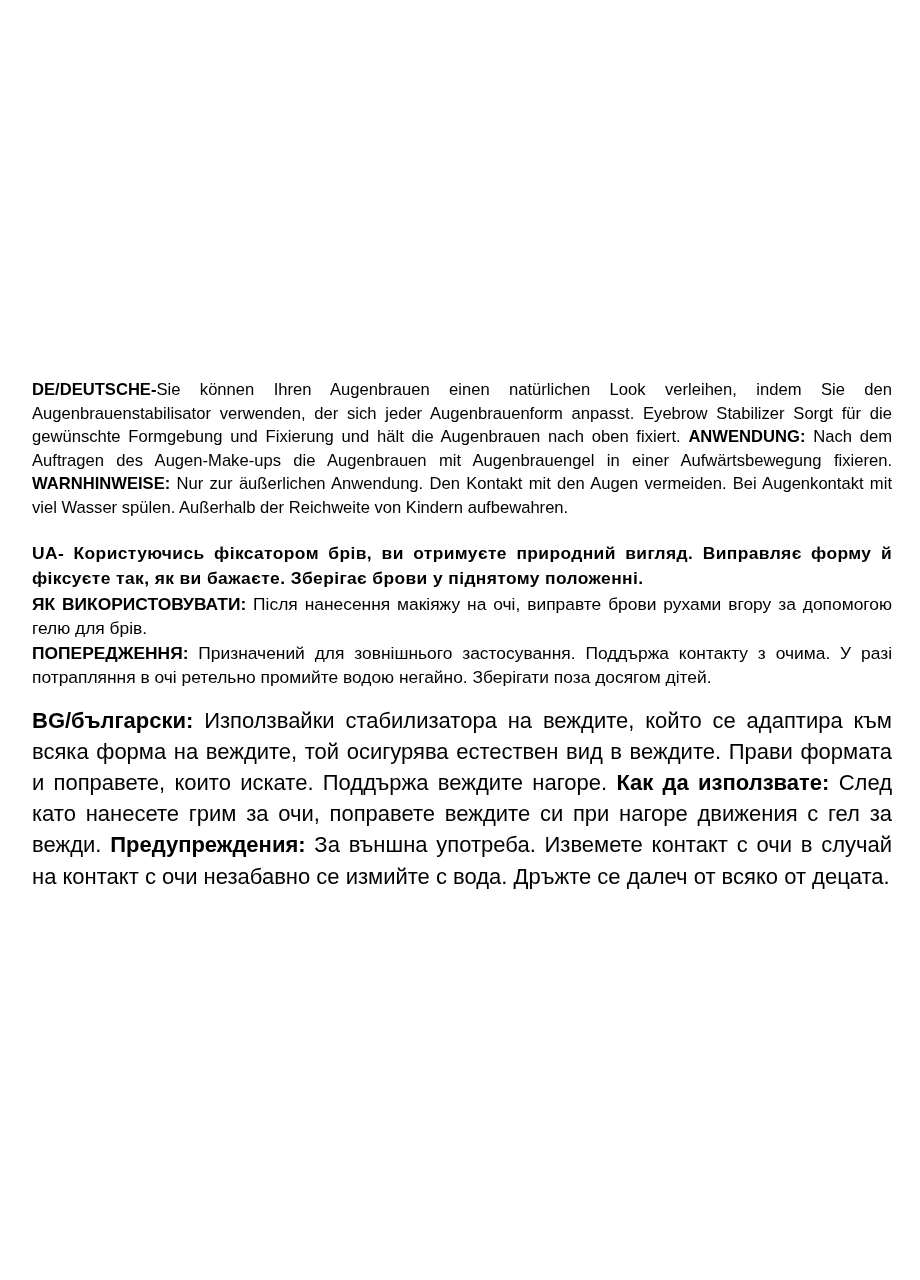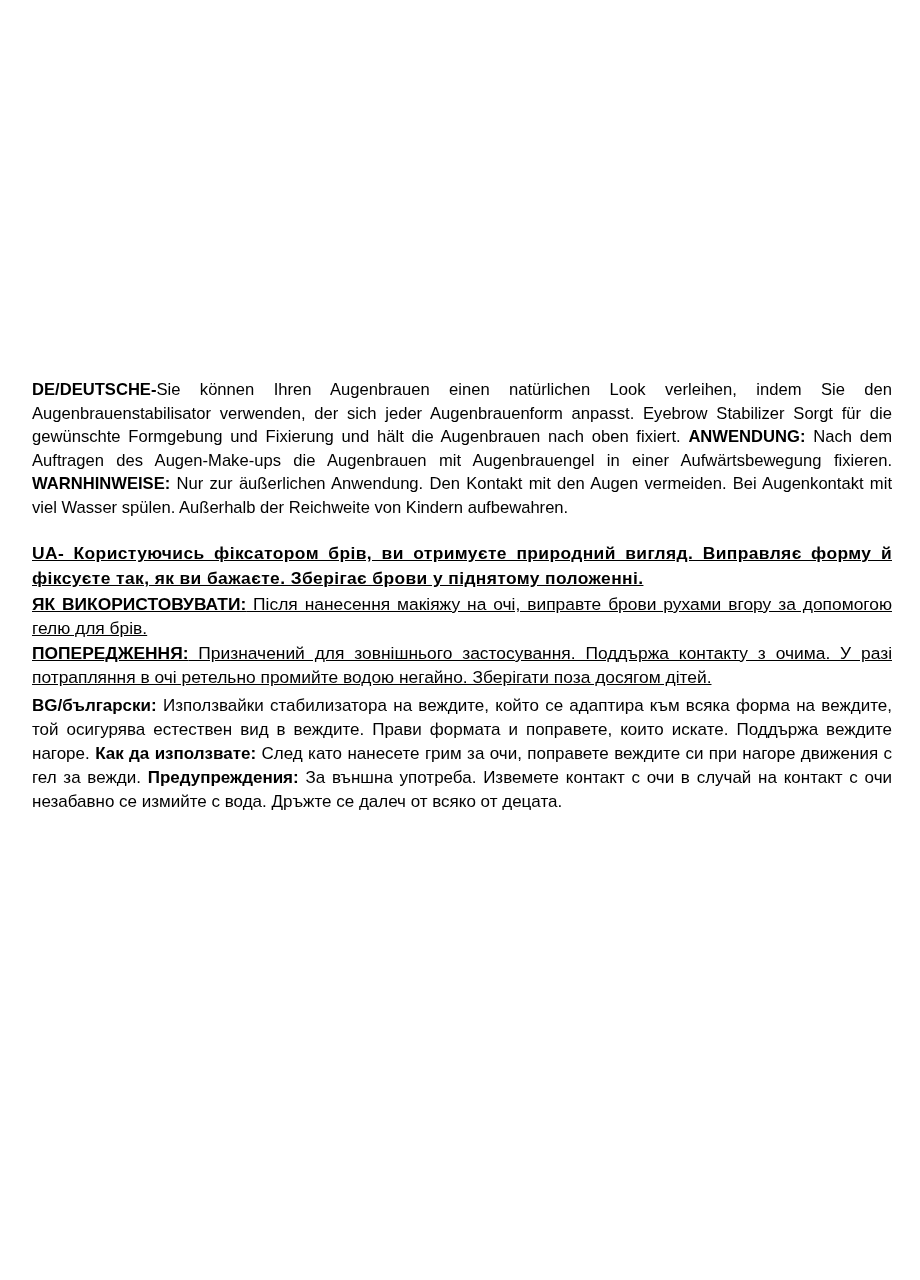--- a/index.html
+++ b/index.html
@@ -26,30 +26,29 @@
     text-justify: inter-word;
   }
   .de-block {
     font-size: 16.6px;
     line-height: 1.42;
     margin-bottom: 22px;
   }
   .ua-block {
     font-size: 17.4px;
     line-height: 1.40;
-    margin-bottom: 4px;
-    text-decoration: underline;
+    margin-bottom: 15px;
   }
   .ua-lead {
     font-weight: bold;
     letter-spacing: 0.1px;
     margin-bottom: 2px;
   }
   .bg-block {
-    font-size: 17px;
+    font-size: 22px;
     line-height: 1.42;
   }
   b, .b {
     font-weight: bold;
   }
   .spacer-wide {
     letter-spacing: 0.4px;
   }
 </style>
 </head>

